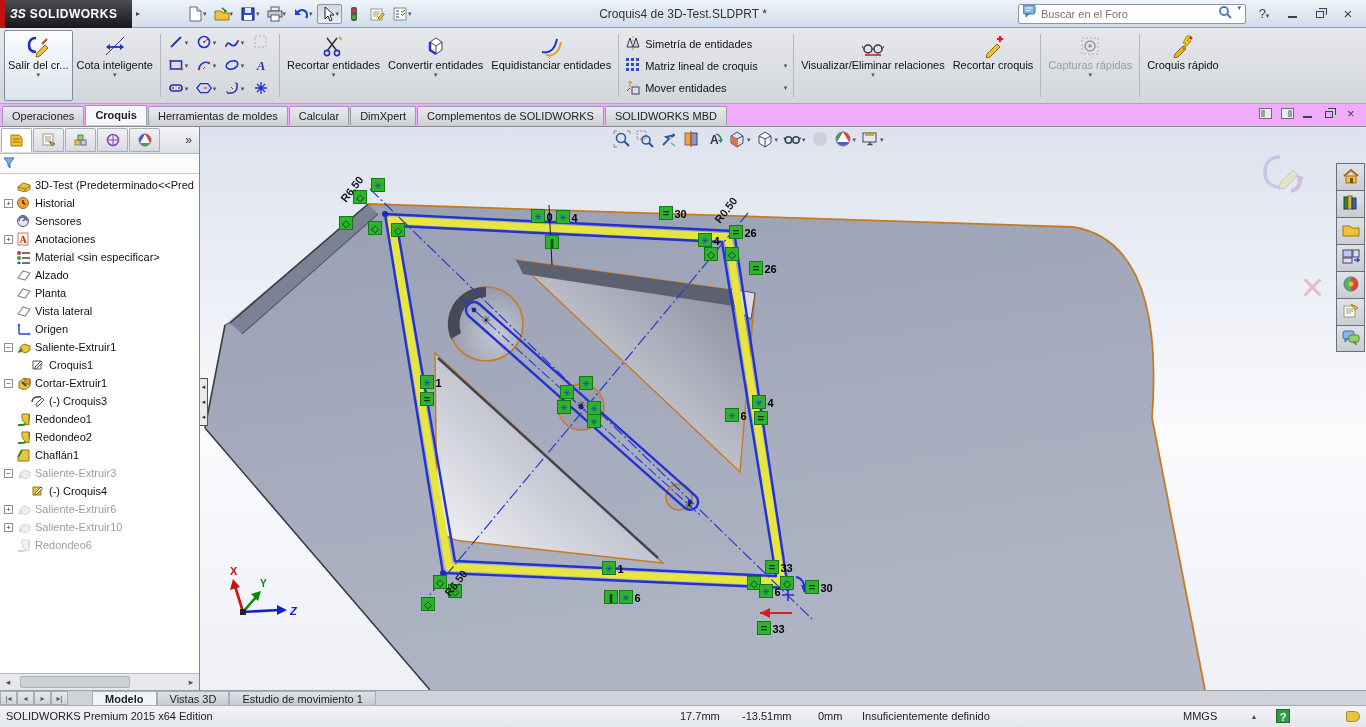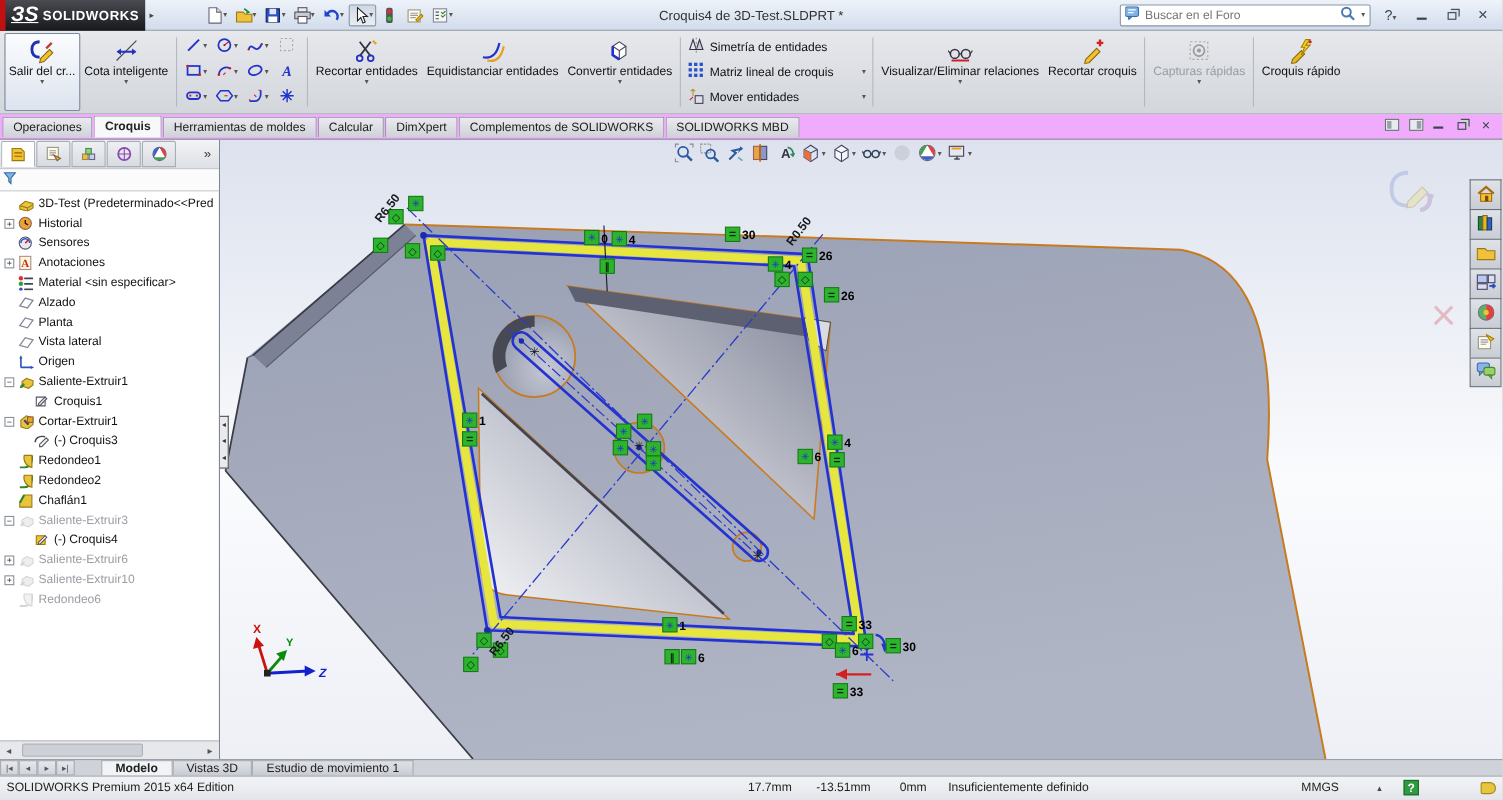--- a/index.html
+++ b/index.html
@@ -7,31 +7,31 @@
     font-family:"Liberation Sans", sans-serif; font-size:11px; color:#111;
     background:#d8dbe0; cursor:default; }
   .caret { font-size:7px; color:#555; line-height:6px; }
 
   
   #titlebar { height:28px; display:flex; align-items:center;
     background:linear-gradient(#eef3fa,#d2dceb); border-bottom:1px solid #98a2b0; position:relative; }
   #logo { width:132px; height:28px; background:linear-gradient(#4a4c52,#17181c);
     color:#fff; display:flex; align-items:center; padding-left:10px; position:relative; }
   #logo::before { content:""; position:absolute; left:0; top:0; width:5px; height:28px; background:#c01010; }
-  #logo .l1 { font-weight:bold; font-style:italic; font-size:19px; margin-right:4px;text-decoration:underline; }
+  #logo .l1 { font-weight:bold; font-style:italic; font-size:12px; margin-right:4px; }
   #logo .l2 { font-weight:bold; font-size:12px; letter-spacing:.5px; }
   #logo-expander { width:12px; text-align:center; color:#444; font-size:8px; }
   #quick-toolbar { display:flex; align-items:center; margin-left:40px; gap:1px; }
   .qbtn { display:flex; align-items:center; padding:1px 2px; border:1px solid transparent; border-radius:2px; }
   .qbtn.pressed { border-color:#8a97a8; background:linear-gradient(#cfd8e4,#e9eef5); }
   .qbtn svg { display:block; }
   #doc-title { position:absolute; left:0; right:0; text-align:center; font-size:12px; color:#333; pointer-events:none; }
   #tb-right { margin-left:auto; display:flex; align-items:center; gap:8px; padding-right:8px; z-index:2; }
   #searchbox { width:228px; height:20px; background:#fff; border:1px solid #8a97a8; border-radius:2px;
-    display:flex; align-items:center; padding:0 4px; gap:4px; }
+    display:flex; padding:0 4px; gap:4px; }
   #searchbox input { border:none; outline:none; flex:1; font-size:11px; font-family:inherit; color:#333; background:transparent; }
   .winbtn { width:20px; text-align:center; color:#3a4450; font-size:13px; }
   .ico-min { display:inline-block; width:9px; height:8px; border-bottom:2px solid #3a4450; }
   .ico-restore { display:inline-block; width:8px; height:7px; border:1px solid #3a4450; box-shadow:2px -2px 0 0 #d2dceb, 3px -3px 0 0 #3a4450; margin-top:3px; }
 
   
   #ribbon { height:76px; display:flex; align-items:stretch; padding:2px 2px 2px 4px;
     background:linear-gradient(#e6e8ec,#d3d6db); border-bottom:1px solid #a8adb5; }
   .rsep { width:1px; background:#b4b8bf; margin:4px 3px; }
   .bigbtn { display:flex; flex-direction:column; align-items:center; justify-content:flex-start;
@@ -349,36 +349,36 @@
           <circle cx="16" cy="19" r="2.6" fill="none" stroke="#2233bb" stroke-width="1.6"></circle>
           <path d="M18 3l3 3" stroke="#e8a020" stroke-width="2"></path>
         </svg>
       </span>
     <span>Recortar entidades</span>
       <span class="caret">▾</span>
   </div>
   <div class="bigbtn">
     <span class="bicon">
         <svg width="24" height="24" viewBox="0 0 24 24">
-          <path d="M3 18c9 2 13-4 15-13" stroke="#2233cc" stroke-width="2" fill="none"></path>
-          <path d="M7 21c9 2 13-4 15-13" stroke="#e8a020" stroke-width="2" fill="none"></path>
-        </svg>
-      </span>
-    <span>Equidistanciar entidades</span>
-  </div>
-  <div class="bigbtn">
-    <span class="bicon">
-        <svg width="24" height="24" viewBox="0 0 24 24">
           <path d="M6 8l6-4 6 4v8l-6 4-6-4z" fill="#fff" stroke="#445"></path>
           <path d="M6 8l6 4 6-4M12 12v8" stroke="#445" fill="none"></path>
           <path d="M6 8v8l6 4" stroke="#2233cc" stroke-width="2.4" fill="none"></path>
         </svg>
       </span>
     <span>Convertir entidades</span>
       <span class="caret">▾</span>
+  </div>
+  <div class="bigbtn">
+    <span class="bicon">
+        <svg width="24" height="24" viewBox="0 0 24 24">
+          <path d="M3 18c9 2 13-4 15-13" stroke="#2233cc" stroke-width="2" fill="none"></path>
+          <path d="M7 21c9 2 13-4 15-13" stroke="#e8a020" stroke-width="2" fill="none"></path>
+        </svg>
+      </span>
+    <span>Equidistanciar entidades</span>
   </div>
   <div class="rsep"></div>
   <div id="stack-group">
       <div class="stackrow">
         <span><svg width="16" height="16" viewBox="0 0 16 16">
             <path d="M5 3L2 12h6z" fill="none" stroke="#334"></path>
             <path d="M11 3l3 9H8z" fill="#c8cce0" stroke="#334"></path>
             <path d="M8 1v14" stroke="#999" stroke-dasharray="2 2"></path>
           </svg></span>
         <span class="lbl">Simetría de entidades</span>

